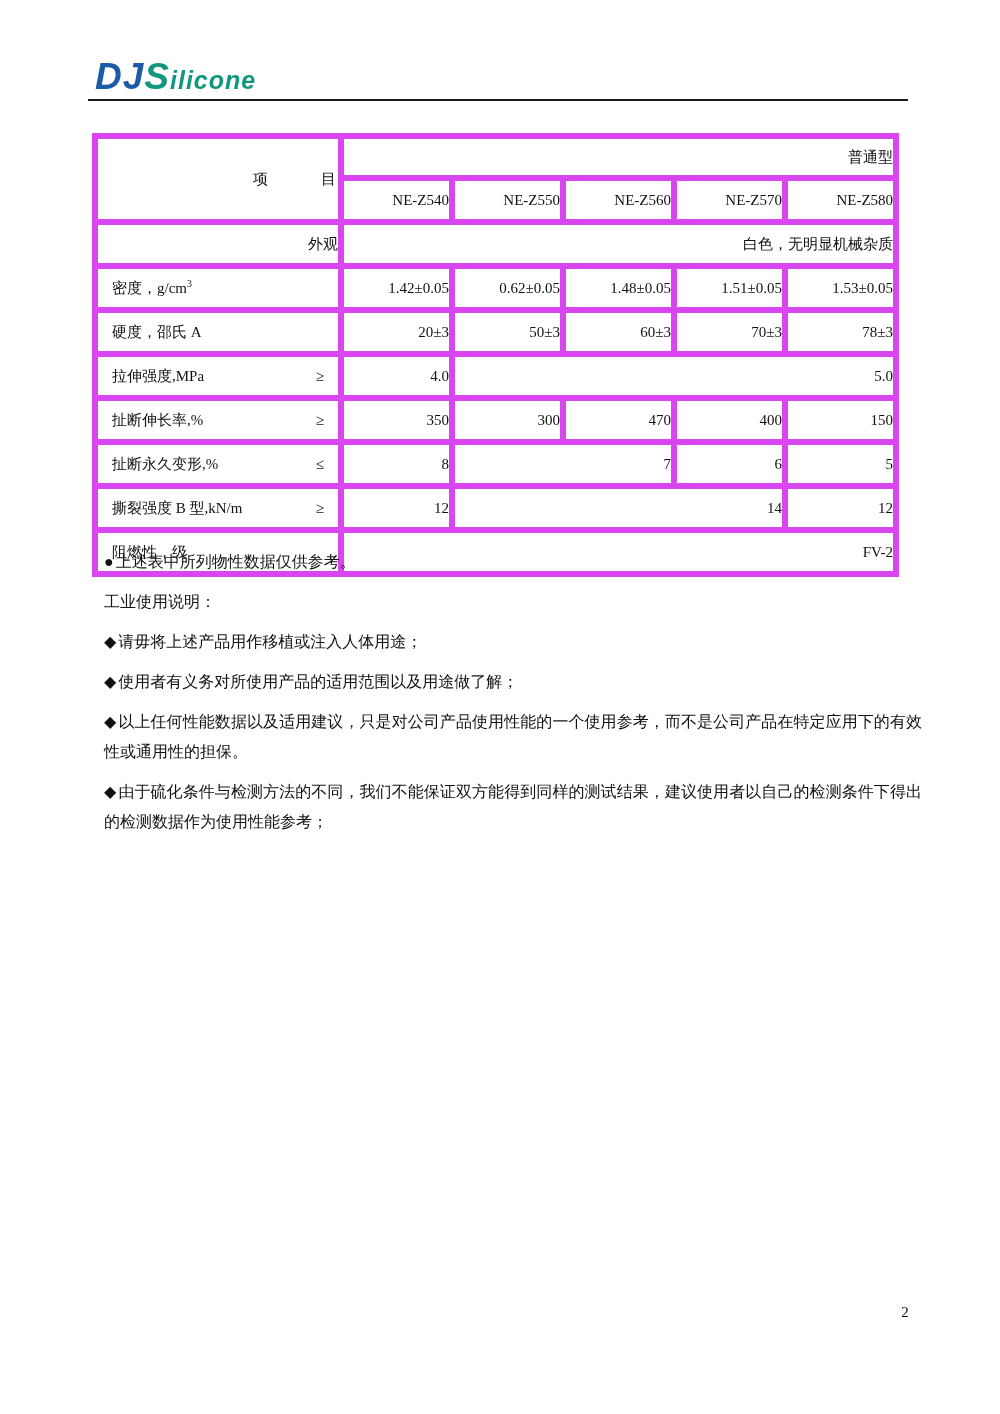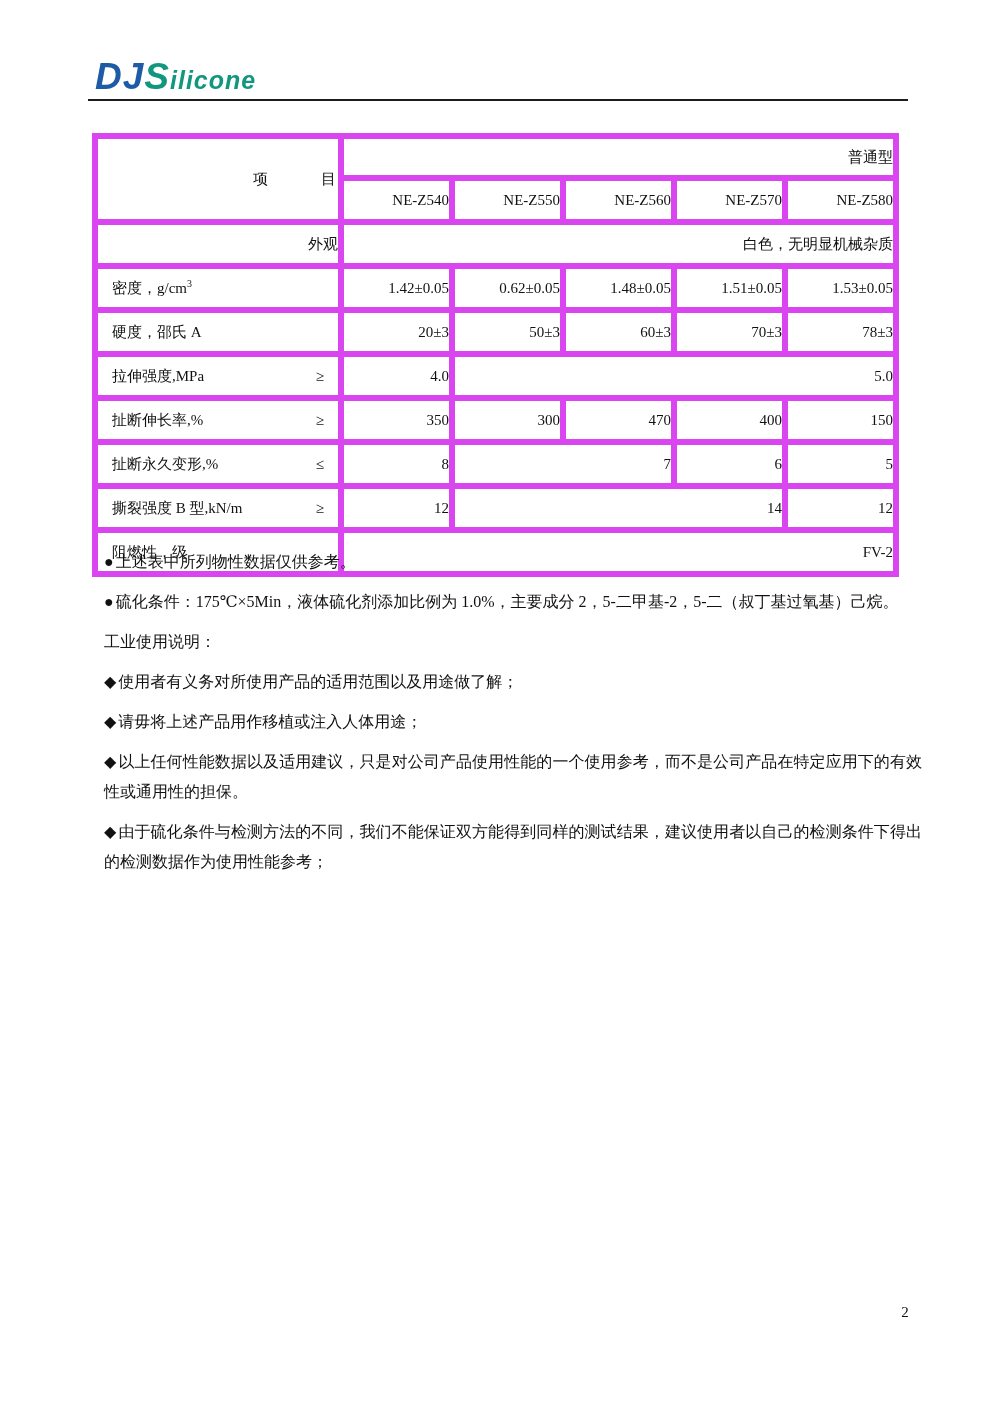--- a/index.html
+++ b/index.html
@@ -164,23 +164,22 @@
               <span>阻燃性，级</span>
             </div>
       </td>
       <td colspan="5">FV-2</td>
     </tr>
   </tbody>
     </table>
 
   <div class="notes">
     <p><span class="bullet">●</span><span>上述表中所列物性数据仅供参考。</span></p>
-    <p><span class="bullet">●</span><span>硫化条件：175℃×5Min，液体硫化剂添加比例为 1.0%，主要成分 2，5-二甲基-2，5-二（叔丁基过氧基）己烷。</span></p>
     <p>工业使用说明：</p>
+    <p><span class="bullet">◆</span><span>请毋将上述产品用作移植或注入人体用途；</span></p>
     <p><span class="bullet">◆</span><span>使用者有义务对所使用产品的适用范围以及用途做了解；</span></p>
-    <p><span class="bullet">◆</span><span>请毋将上述产品用作移植或注入人体用途；</span></p>
     <p><span class="bullet">◆</span><span>以上任何性能数据以及适用建议，只是对公司产品使用性能的一个使用参考，而不是公司产品在特定应用下的有效性或通用性的担保。</span></p>
     <p><span class="bullet">◆</span><span>由于硫化条件与检测方法的不同，我们不能保证双方能得到同样的测试结果，建议使用者以自己的检测条件下得出的检测数据作为使用性能参考；</span></p>
   </div>
 
   <div class="page-number">2</div>
 
 </div>
 
 </body></html>

